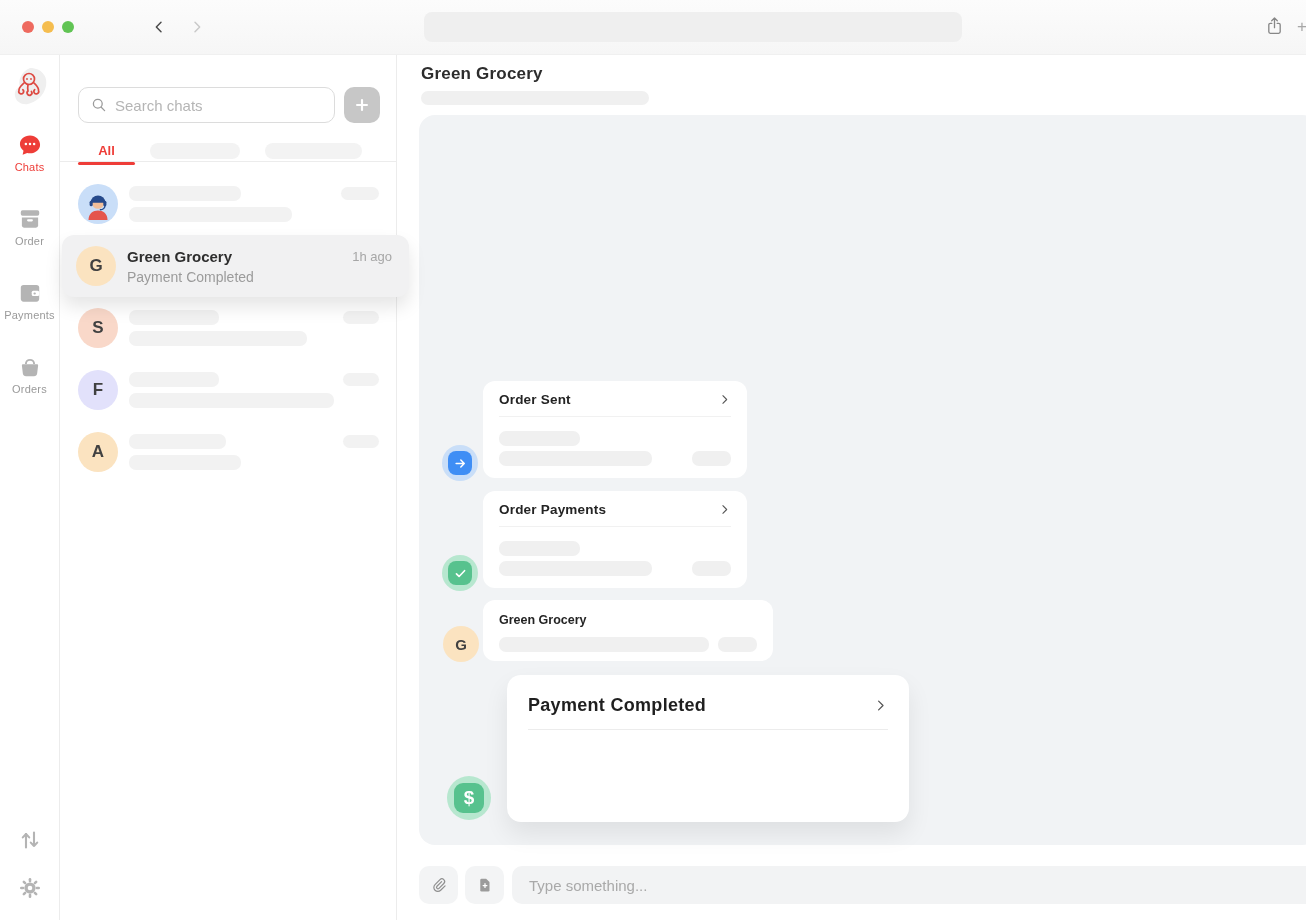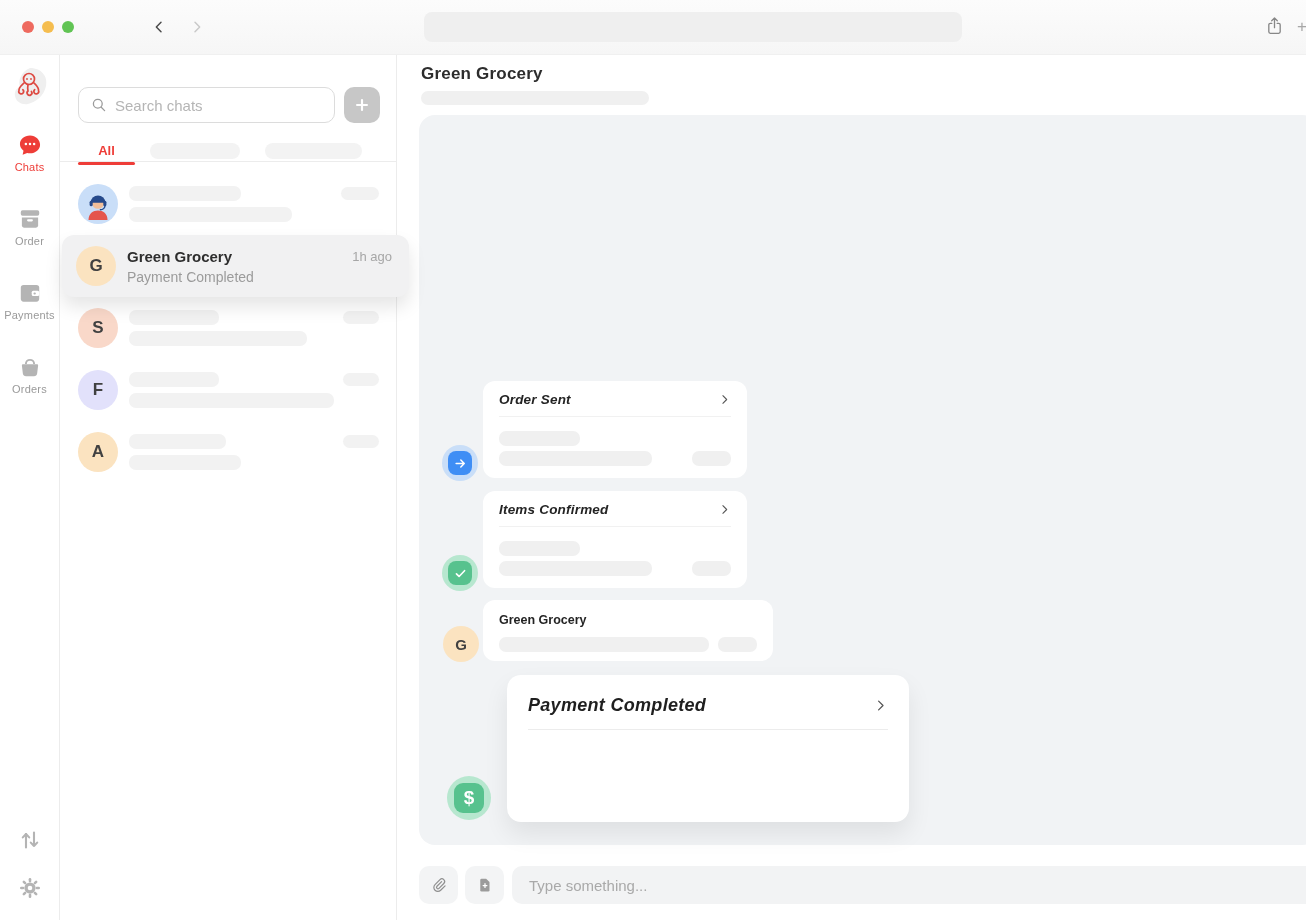--- a/index.html
+++ b/index.html
@@ -85,21 +85,21 @@
 
   .badge { position:absolute; border-radius:50%; display:flex; align-items:center; justify-content:center; }
   .badge-inner { border-radius:8px; display:flex; align-items:center; justify-content:center;
                  color:#fff; font-weight:700; }
   .badge-36 { width:36px; height:36px; } .badge-36 .badge-inner { width:24px; height:24px; }
   .badge-inner svg { width:15px; height:15px; }
   .badge-44 { width:44px; height:44px; } .badge-44 .badge-inner { width:30px; height:30px;
               border-radius:9px; font-size:19px; }
 
   .msg-card { position:absolute; background:#fff; border-radius:12px; }
-  .sc-head { display:flex; justify-content:space-between; align-items:center;font-style:italic; }
+  .sc-head { display:flex; justify-content:space-between; align-items:center; }
   .sc-title { font-size:13.5px; font-weight:700; color:#242424; letter-spacing:.2px; }
   .chev { color:#555; background:none; border:none; display:flex; cursor:pointer; }
   .chev svg { width:13px; height:13px; }
   .sc-div { height:1px; background:#f1f1f1; margin-top:9px; }
   .card-skel { background:#f0f0f0; border-radius:7px; height:15px; }
 
   .status-card { width:264px; height:97px; padding:11px 16px 0; }
   .gg-card { width:290px; height:61px; padding:13px 16px 0; }
   .gg-sender { font-size:12.5px; font-weight:700; color:#242424; }
 
@@ -365,21 +365,21 @@
 
       <div class="badge badge-36" style="left: 23px; top: 440px; background: rgb(183, 231, 207);">
         <div class="badge-inner" style="background: rgb(87, 194, 142);">
           <svg viewBox="0 0 24 24" fill="none" stroke="#fff" stroke-width="2.6" stroke-linecap="round" stroke-linejoin="round">
               <path d="M5.5 12.5 l4.2 4.2 L18.5 7.5"></path>
             </svg>
         </div>
       </div>
       <div class="msg-card status-card" style="left:64px; top:376px;">
         <div class="sc-head">
-          <span class="sc-title">Items Confirmed</span>
+          <span class="sc-title">Order Payments</span>
           <button class="chev">
             <svg viewBox="0 0 24 24" fill="none" stroke="currentColor" stroke-width="2" stroke-linecap="round" stroke-linejoin="round">
                 <path d="M9 5 l7 7 -7 7"></path>
               </svg>
           </button>
         </div>
         <div class="sc-div"></div>
         <div style="margin-top:14px;">
           <div class="card-skel" style="width:81px;"></div>
           <div class="meta-row" style="margin-top:5px;">

